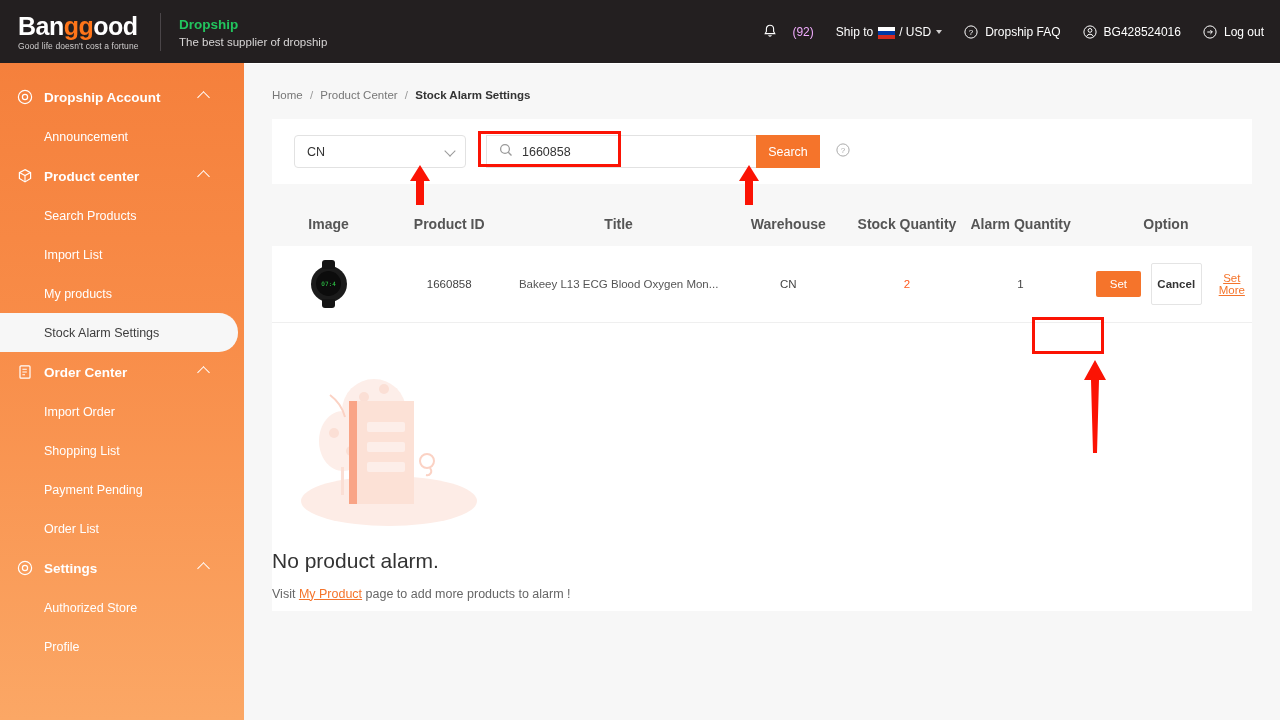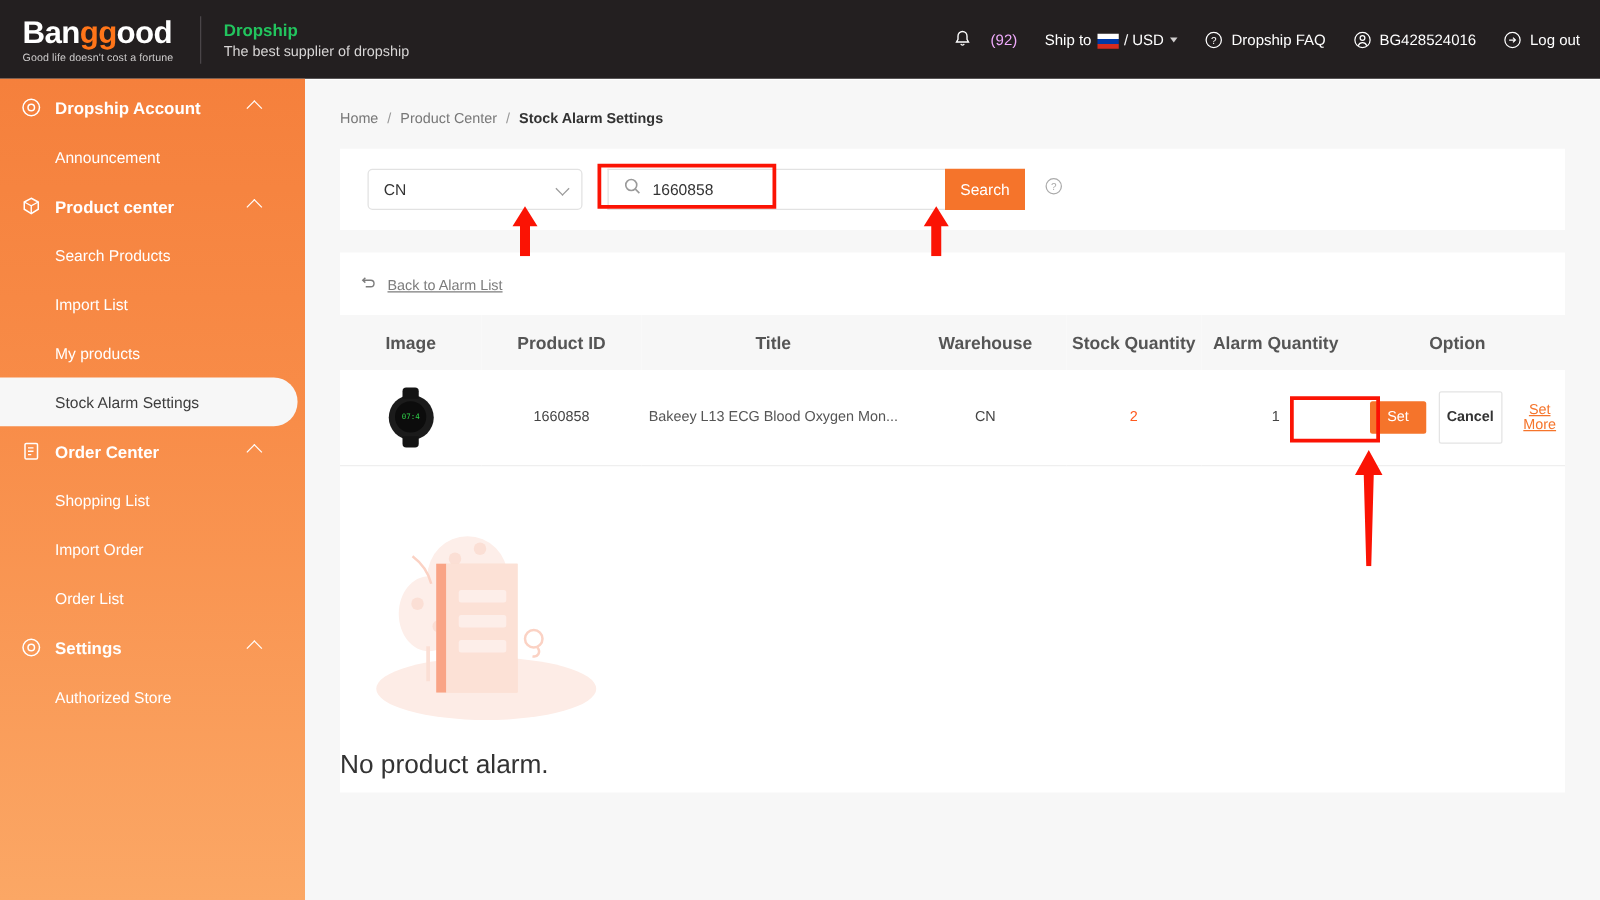--- a/index.html
+++ b/index.html
@@ -48,21 +48,21 @@
     margin-left: 5px; width: 0; height: 0;
     border-left: 3.5px solid transparent; border-right: 3.5px solid transparent;
     border-top: 4px solid #cfcdcd;
   }
 
   
   .sidebar {
     position: absolute; top: 63px; left: 0;
     width: 244px; height: 657px;
     background: linear-gradient(180deg, #f5803c 0%, #f88c48 40%, #fba765 100%);
-    padding-top: 3px;
+    padding-top: 14px;
   }
   .nav-group {
     display: flex; align-items: center;
     height: 40px; padding-left: 14px;
     color: #ffffff; position: relative;
   }
   .nav-group .gicon { width: 22px; display: flex; align-items: center; justify-content: center; }
   .nav-group .glabel { font-size: 13.5px; font-weight: bold; margin-left: 8px; }
   .chev {
     position: absolute; right: 36px;
@@ -301,41 +301,47 @@
     <span class="gicon">
       <svg width="16" height="16" viewBox="0 0 16 16">
           <rect x="3" y="1.8" width="10" height="12.4" rx="1" fill="none" stroke="#fff" stroke-width="1.2"></rect>
           <path d="M5.4 5.3h4.4M5.4 8h4.4M5.4 10.7h2.6" stroke="#fff" stroke-width="1.1"></path>
         </svg>
     </span>
     <span class="glabel">Order Center</span>
     <span class="chev"></span>
   </div>
   <div class="nav-item">
+    <span>Import Order</span>
+  </div>
+  <div class="nav-item">
     <span>Shopping List</span>
   </div>
   <div class="nav-item">
-    <span>Import Order</span>
+    <span>Payment Pending</span>
   </div>
   <div class="nav-item">
     <span>Order List</span>
   </div>
 
   <div class="nav-group">
     <span class="gicon">
       <svg width="16" height="16" viewBox="0 0 16 16">
           <circle cx="8" cy="8" r="6.6" fill="none" stroke="#fff" stroke-width="1.2"></circle>
           <circle cx="8" cy="8" r="2.6" fill="none" stroke="#fff" stroke-width="1.2"></circle>
         </svg>
     </span>
     <span class="glabel">Settings</span>
     <span class="chev"></span>
   </div>
   <div class="nav-item">
     <span>Authorized Store</span>
+  </div>
+  <div class="nav-item">
+    <span>Profile</span>
   </div>
 </div>
 
 <div class="main">
 
   <div class="breadcrumb">
     <span>Home</span>
     <span class="sep">/</span>
     <span>Product Center</span>
     <span class="sep">/</span>
@@ -362,29 +368,20 @@
       <span class="help-ico">
         <svg width="14" height="14" viewBox="0 0 14 14">
             <circle cx="7" cy="7" r="6.1" fill="none" stroke="#aaa" stroke-width="1"></circle>
             <text x="7" y="10.2" font-size="8" fill="#aaa" text-anchor="middle" font-family="Liberation Sans">?</text>
           </svg>
       </span>
     </div>
   </div>
 
   <div class="table-card">
-    <div class="back-row">
-      <span>
-        <svg width="13" height="12" viewBox="0 0 13 12">
-            <path d="M2.4 3.2h6.2a2.6 2.6 0 012.6 2.6v0a2.6 2.6 0 01-2.6 2.6H4.6" fill="none" stroke="#7c7c7c" stroke-width="1.1"></path>
-            <path d="M4.3 1.3L2.2 3.2l2.1 1.9" fill="none" stroke="#7c7c7c" stroke-width="1.1"></path>
-          </svg>
-      </span>
-      <span class="back-link">Back to Alarm List</span>
-    </div>
 
     <table>
       <thead>
         <tr>
           <th style="width:115px">Image</th>
           <th style="width:130px">Product ID</th>
           <th style="width:215px">Title</th>
           <th style="width:130px">Warehouse</th>
           <th style="width:110px">Stock Quantity</th>
           <th style="width:120px">Alarm Quantity</th>
@@ -430,20 +427,25 @@
         <rect x="77" y="52" width="65" height="103" fill="#fbd9cc"></rect>
         <rect x="77" y="52" width="8" height="103" fill="#f9a486"></rect>
         <rect x="85" y="52" width="57" height="103" fill="#fce1d6"></rect>
         <rect x="95" y="73" width="38" height="10" rx="2" fill="#fdeee9"></rect>
         <rect x="95" y="93" width="38" height="10" rx="2" fill="#fdeee9"></rect>
         <rect x="95" y="113" width="38" height="10" rx="2" fill="#fdeee9"></rect>
         <circle cx="155" cy="112" r="7" fill="none" stroke="#fbd2c4" stroke-width="2"></circle>
         <path d="M158 119c3 4 0 8-4 7" fill="none" stroke="#fbd2c4" stroke-width="2"></path>
       </svg>
       <div class="empty-title">No product alarm.</div>
+      <div class="empty-sub">
+        <span>Visit</span>
+        <a>My Product</a>
+        <span>page to add more products to alarm !</span>
+      </div>
     </div>
   </div>
 </div>
 
 <div class="redbox" style="left:478px; top:131px; width:143px; height:36px;"></div>
 
 <div class="redbox" style="left:1032px; top:317px; width:72px; height:37px;"></div>
 
 <svg class="arrow" style="left:404px; top:163px;" width="32" height="42" viewBox="0 0 32 42">
   <path d="M16 2 L26 18 L20 18 L20 42 L12 42 L12 18 L6 18 Z" fill="#fb1304"></path>

